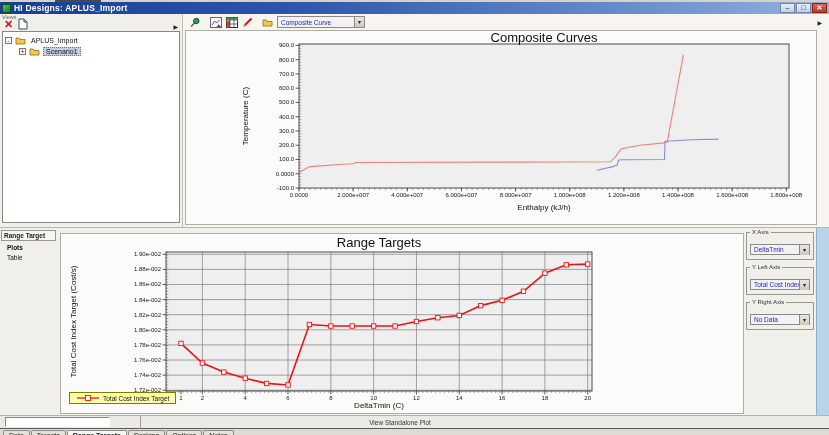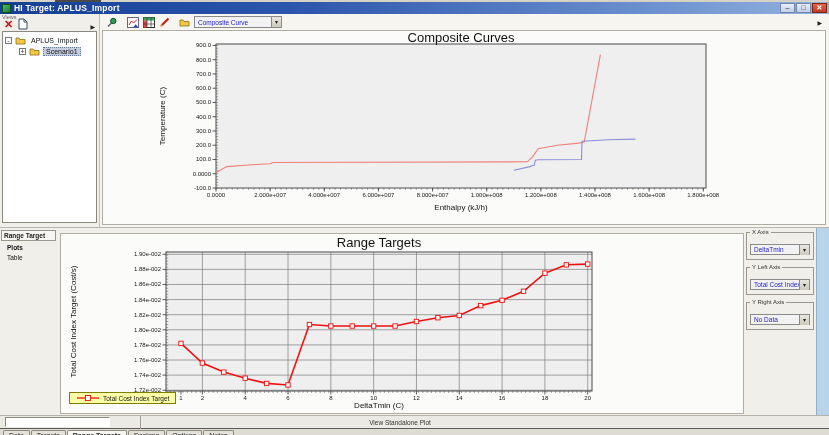--- a/index.html
+++ b/index.html
@@ -37,21 +37,21 @@
   .comp-panel { flex:1; display:flex; flex-direction:column; background:#f6f5f0; }
   .comp-toolbar { height:16px; display:flex; align-items:center; gap:4px; padding:1px 4px 1px 6px; }
   .icon-btn { display:inline-flex; align-items:center; }
   .combo { display:inline-flex; align-items:center; width:88px; height:12px; border:1px solid #8a8a8a;
     background:#f2f2f2; font-size:6.5px; }
   .combo .combo-text { flex:1; padding-left:3px; color:#2222cc; white-space:nowrap; overflow:hidden; }
   .combo .combo-arrow { width:10px; height:10px; margin:0 0 0 auto; border-left:1px solid #8a8a8a;
     background:linear-gradient(#e8e6df,#cdc9bd); font-size:6px; line-height:10px; text-align:center; color:#222; }
   .toolbar-spacer { flex:1; }
   .comp-arrow { font-size:6px; color:#222; margin-right:3px; }
-  .chart-card { position:relative; margin:0 3px 2px 2px; width:724px; height:195px;
+  .chart-card { position:relative; margin:0 3px 2px 2px; width:632px; height:195px;
     background:#fbfbfa; border:1px solid #b0ada4; }
   svg text { font-family:"Liberation Sans", sans-serif; }
 
   .bottom-row { display:flex; height:187px; background:#f1efe9; }
   .range-sidebar { width:58px; padding:2px 0 0 1px; }
   .rt-header { width:55px; border:1px solid #9a978e; background:#f7f6f2; font-size:6.5px; font-weight:bold;
     color:#222; padding:1px 2px; }
   .rt-item { font-size:6.5px; color:#111; padding:3px 0 0 6px; cursor:default; }
   .rt-item.bold { font-weight:bold; }
   .range-card-wrap { width:686px; padding-top:5px; }
@@ -82,21 +82,21 @@
 <body>
 
 <div class="screen">
 
   <div class="top-sliver">
     <span class="sliver-dark"></span>
   </div>
 
   <div class="titlebar">
     <span class="app-icon"></span>
-    <span class="title-text">HI Target:  APLUS_Import</span>
+    <span class="title-text">HI Designs:  APLUS_Import</span>
     <span class="winbtns">
       <button class="wb">–</button>
       <button class="wb">□</button>
       <button class="wb close">✕</button>
     </span>
   </div>
 
   <div class="top-row">
 
     <div class="tree-panel">

